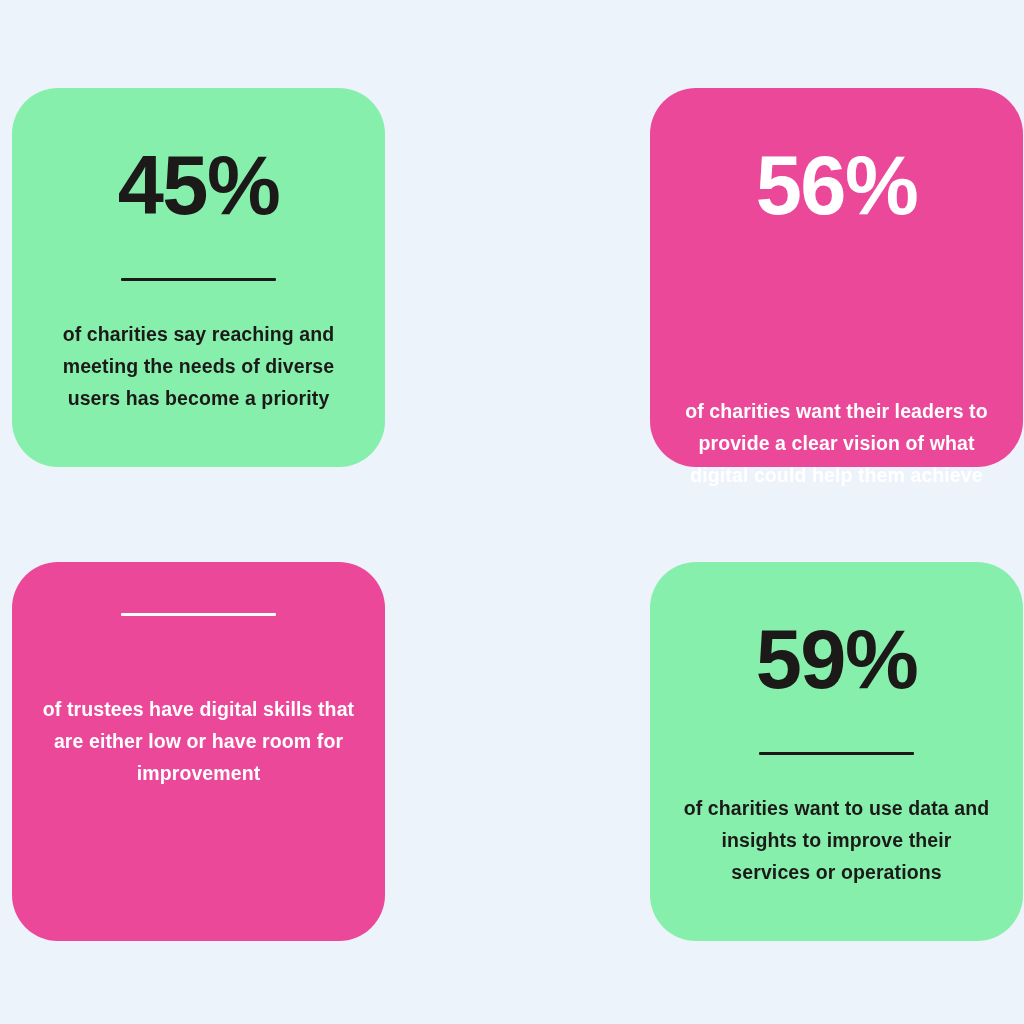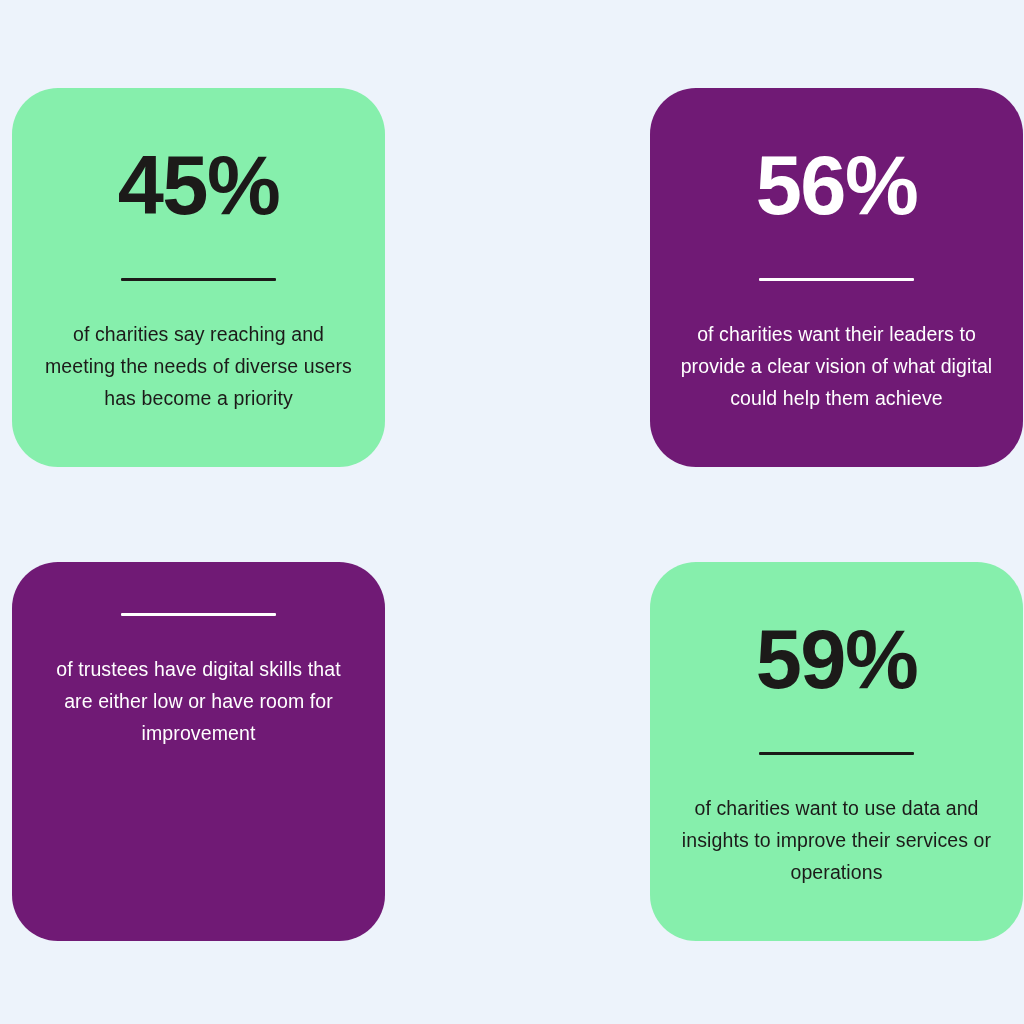--- a/index.html
+++ b/index.html
@@ -37,22 +37,23 @@
     flex-direction: column;
     align-items: center;
     padding: 0 26px;
   }
 
   .stat-card.theme-yellow {
     background: #86efac;
     color: #1c1a19;
   }
   .stat-card.theme-green {
-    background: #701a75;
+    background: #ec4899;
     color: #ffffff;
+    gap: 40px;
   }
 
   .stat-value {
     font-size: 83px;
     font-weight: 700;
     line-height: 1;
     letter-spacing: -1.5px;
     margin-top: 56px;
     white-space: nowrap;
     text-align: center;
@@ -68,21 +69,21 @@
     background: #1c1a19;
   }
   .theme-green .stat-divider {
     background: #ffffff;
   }
 
   .stat-description {
     margin-top: 37px;
     font-size: 19.5px;
     line-height: 32px;
-    font-weight: 400;
+    font-weight: 700;
     text-align: center;
     letter-spacing: 0.1px;
     max-width: 312px;
   }
 </style>
 </head>
 <body>
 
 <div id="stat-grid">
 

